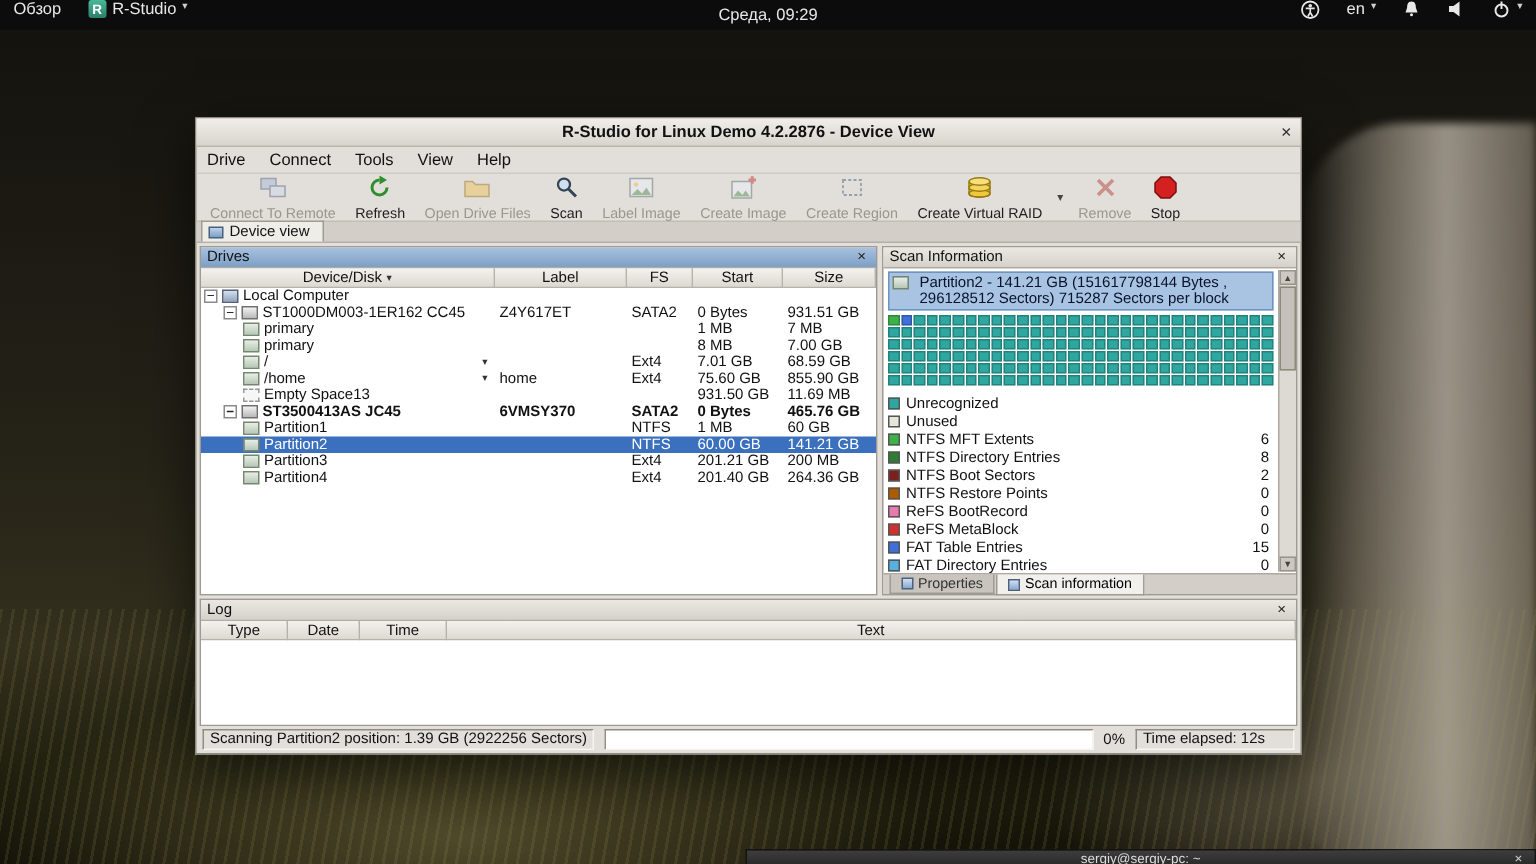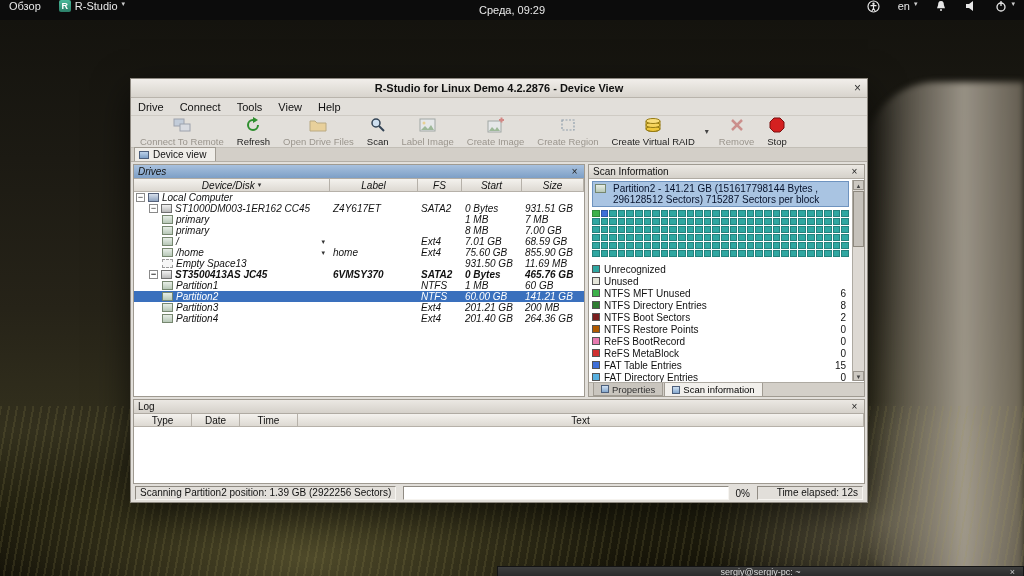--- a/index.html
+++ b/index.html
@@ -51,21 +51,21 @@
   .tb-dropbtn{padding:0 3px;font-size:8px;color:#444;justify-content:center;}
 
   .tabbar{height:14px;flex:none;background:#d3cfc8;display:flex;align-items:flex-end;padding-left:3px;
     border-bottom:1px solid #b3aea6;}
   .viewtab{height:14px;background:#efede8;border:1px solid #a19c93;border-bottom:none;display:flex;
     align-items:center;gap:4px;padding:0 9px 0 4px;font-size:10px;}
   .tabico{width:10px;height:8px;background:linear-gradient(#bcd2ea,#7d9fc6);border:1px solid #4c5f7c;}
 
   .main{flex:1;display:flex;min-height:0;padding:2px;}
   .panel{border:1px solid #9f9a91;background:#fff;display:flex;flex-direction:column;min-height:0;}
-  .drives-panel{width:452px;flex:none;font-style:italic;}
+  .drives-panel{width:452px;flex:none;}
   .scan-panel{flex:1;margin-left:3px;position:relative;}
   .panel-header{height:14px;flex:none;display:flex;align-items:center;padding:0 4px;font-size:10px;
     background:linear-gradient(#ebe8e3,#d5d1ca);border-bottom:1px solid #b0aba3;}
   .panel-header.blue{background:linear-gradient(#a8c1de,#7d9fc6);}
   .panel-close{margin-left:auto;font-size:10px;line-height:11px;width:11px;text-align:center;color:#222;}
 
   .dgrid{display:grid;grid-template-columns:196px 88px 44px 60px auto;}
   .dhead{flex:none;}
   .hcell{height:13px;background:linear-gradient(#f4f2ee,#ddd9d2);border-right:1px solid #b6b1a9;
     border-bottom:1px solid #b6b1a9;font-size:10px;display:flex;align-items:center;justify-content:center;gap:3px;
@@ -107,21 +107,21 @@
     background:#d3cfc8;border-top:1px solid #aeaaa2;}
   .stab{height:13px;display:flex;align-items:center;gap:3px;padding:0 7px;font-size:9.5px;
     border:1px solid #a19c93;border-top:none;background:#c9c5be;color:#333;cursor:default;}
   .stab.active{background:#f2f0ec;height:14px;color:#000;}
   .stabico{width:8px;height:8px;background:linear-gradient(#cfe0f2,#86a9cf);border:1px solid #4c5f7c;}
 
   .log-panel{height:85px;flex:none;margin:0 2px;}
   .lgrid{display:grid;grid-template-columns:58px 48px 58px auto;}
   .log-body{flex:1;background:#fff;}
 
-  .statusbar{height:18px;flex:none;display:flex;align-items:center;gap:7px;padding:0 4px;font-size:10px;text-align:right;}
+  .statusbar{height:18px;flex:none;display:flex;align-items:center;gap:7px;padding:0 4px;font-size:10px;}
   .sunken{border:1px solid;border-color:#908b83 #f6f4f0 #f6f4f0 #908b83;height:14px;line-height:12px;
     padding:0 4px;white-space:nowrap;overflow:hidden;background:#e2dfda;}
   .progress{flex:1;max-width:352px;background:#fff;padding:0;}
   .pfill{display:block;height:100%;width:0%;background:#3a70bd;}
   .elapsed{width:106px;}
 
   
   .terminal{position:absolute;left:497px;right:0;bottom:0;height:10px;z-index:25;
     background:linear-gradient(#3d3d3d,#2b2b2b);border:1px solid #141414;border-bottom:none;
     display:flex;align-items:center;justify-content:center;color:#dcdcdc;font-size:9px;line-height:10px;}
@@ -634,21 +634,21 @@
               <span>Unrecognized</span>
               <span class="lcount"></span>
             </div>
             <div class="lrow">
               <span class="lswatch" style="background: rgb(230, 230, 218);"></span>
               <span>Unused</span>
               <span class="lcount"></span>
             </div>
             <div class="lrow">
               <span class="lswatch" style="background: rgb(61, 177, 74);"></span>
-              <span>NTFS MFT Unused</span>
+              <span>NTFS MFT Extents</span>
               <span class="lcount">6</span>
             </div>
             <div class="lrow">
               <span class="lswatch" style="background: rgb(46, 125, 50);"></span>
               <span>NTFS Directory Entries</span>
               <span class="lcount">8</span>
             </div>
             <div class="lrow">
               <span class="lswatch" style="background: rgb(123, 31, 31);"></span>
               <span>NTFS Boot Sectors</span>

